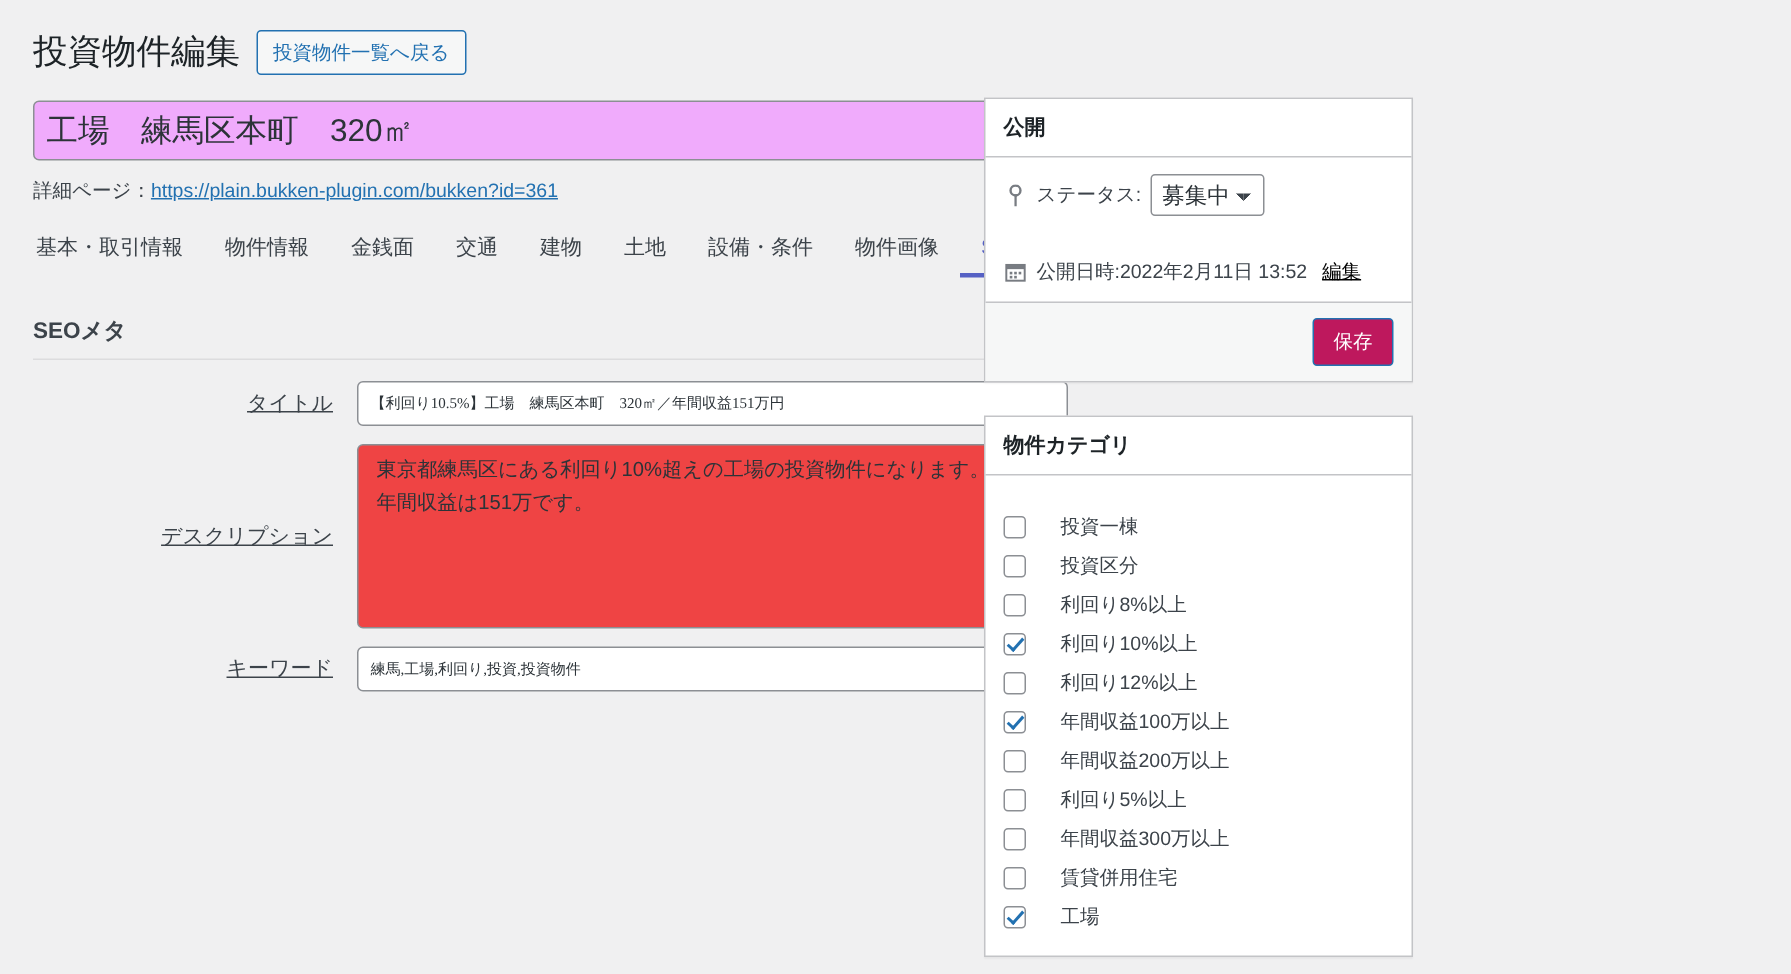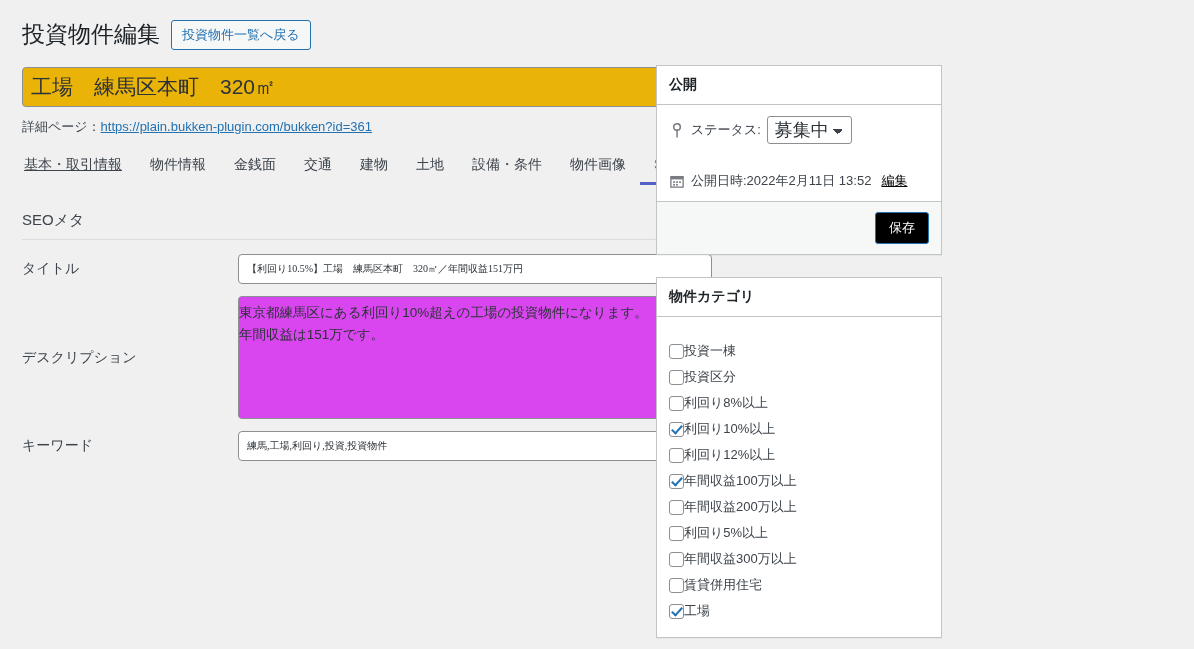--- a/index.html
+++ b/index.html
@@ -57,21 +57,21 @@
 
   .big-title-input {
     display: block;
     width: 848px;
     height: 40px;
     margin-top: 13px;
     padding: 3px 8px;
     font-size: 21px;
     font-family: "Liberation Sans", "DejaVu Sans", sans-serif;
     color: #2c3338;
-    background: #eab308;
+    background: #f0abfc;
     border: 1px solid #8c8f94;
     border-radius: 4px;
     outline: none;
   }
 
   .permalink-row {
     margin-top: 11px;
     font-size: 13px;
     color: #3c434a;
     white-space: nowrap;
@@ -91,78 +91,80 @@
   }
   .tab {
     font-size: 14px;
     color: #3c434a;
     padding: 0 14px 8px;
     cursor: pointer;
     white-space: nowrap;
     border-bottom: 3px solid transparent;
     line-height: 20px;
   }
-  .tab:first-child { padding-left: 2px; text-decoration: underline; }
+  .tab:first-child { padding-left: 2px; }
   .tab.active {
     color: #5661c4;
     border-bottom-color: #5661c4;
   }
 
   
   .section-head {
     margin-top: 26px;
     font-size: 15px;
-    font-weight: normal;
+    font-weight: bold;
     color: #3c434a;
   }
   .section-rule {
     margin-top: 9px;
     border: 0;
     border-top: 1px solid #dcdcde;
     width: 848px;
   }
 
   .form-table {
     margin-top: 14px;
     border-collapse: collapse;
   }
   .form-table td {
     vertical-align: middle;
     padding: 0;
   }
   .form-label {
     width: 216px;
+    text-align: right;
     padding-right: 16px !important;
     font-size: 14px;
     color: #3c434a;
     white-space: nowrap;
+    text-decoration: underline;
   }
   .row-gap td { height: 12px; }
 
   .text-input {
     width: 474px;
     height: 30px;
     padding: 2px 8px;
     font-size: 10px;
     font-family: Liberation Serif, serif;
     color: #2c3338;
     background: #fff;
     border: 1px solid #8c8f94;
     border-radius: 4px;
     outline: none;
   }
   .desc-area {
     width: 474px;
     height: 123px;
-    padding: 5px 0;
+    padding: 5px 12px;
     font-size: 13.5px;
     line-height: 1.6;
     font-family: "Liberation Sans", "DejaVu Sans", sans-serif;
     color: #2c3338;
-    background: #d946ef;
+    background: #ef4444;
     border: 1px solid #8c8f94;
     border-radius: 4px;
     outline: none;
     resize: both;
     overflow: auto;
     display: block;
   }
 
   
   .side-col {
@@ -197,21 +199,21 @@
   .icon {
     display: inline-flex;
     align-items: center;
     justify-content: center;
     width: 16px;
     height: 16px;
     color: #787c82;
     flex: none;
   }
   .status-select {
-    font-size: 18px;
+    font-size: 15px;
     font-family: "Liberation Sans", "DejaVu Sans", sans-serif;
     color: #2c3338;
     background: #fff;
     border: 1px solid #8c8f94;
     border-radius: 3px;
     padding: 3px 22px 3px 7px;
     height: 28px;
     appearance: none;
     -webkit-appearance: none;
     outline: none;
@@ -240,41 +242,41 @@
     margin-left: 4px;
   }
   .panel-footer {
     background: #f6f7f7;
     border-top: 1px solid #c3c4c7;
     padding: 10px 12px;
     text-align: right;
   }
   .save-button {
     display: inline-block;
-    background: #000000;
+    background: #be185d;
     border: 1px solid #2271b1;
     border-radius: 3px;
     color: #fff;
     font-size: 13px;
     font-family: "Liberation Sans", "DejaVu Sans", sans-serif;
     line-height: 1;
     padding: 8px 13px 9px;
     cursor: pointer;
   }
 
   
   .cat-list {
     list-style: none;
     margin: 11px 0 2px;
     padding: 0;
   }
   .cat-item {
     display: flex;
     align-items: center;
-    gap: 0;
+    gap: 23px;
     padding: 4px 0;
     font-size: 13px;
     color: #3c434a;
     white-space: nowrap;
   }
   .cbx {
     position: relative;
     width: 15px;
     height: 15px;
     flex: none;

